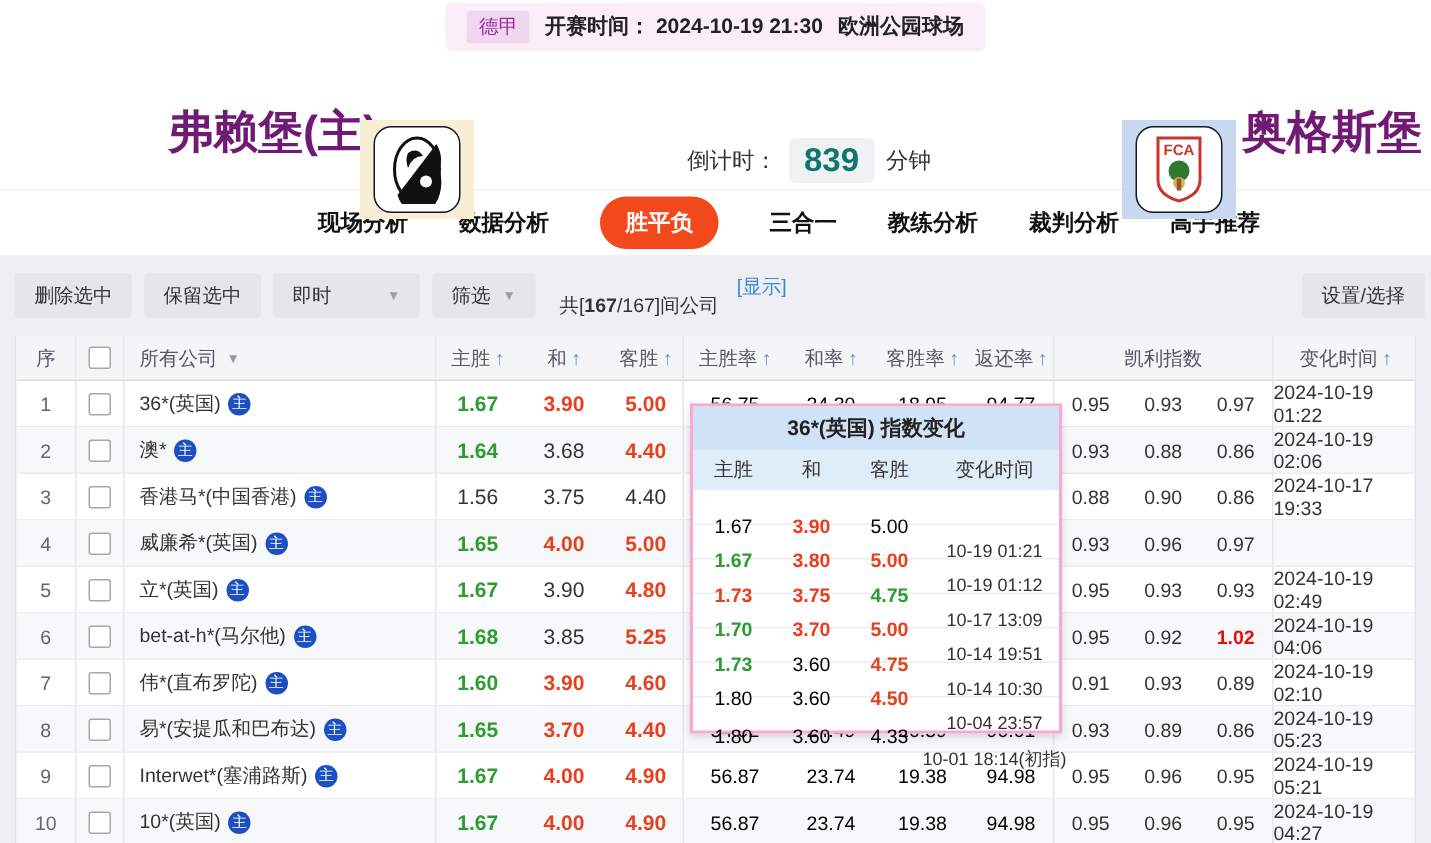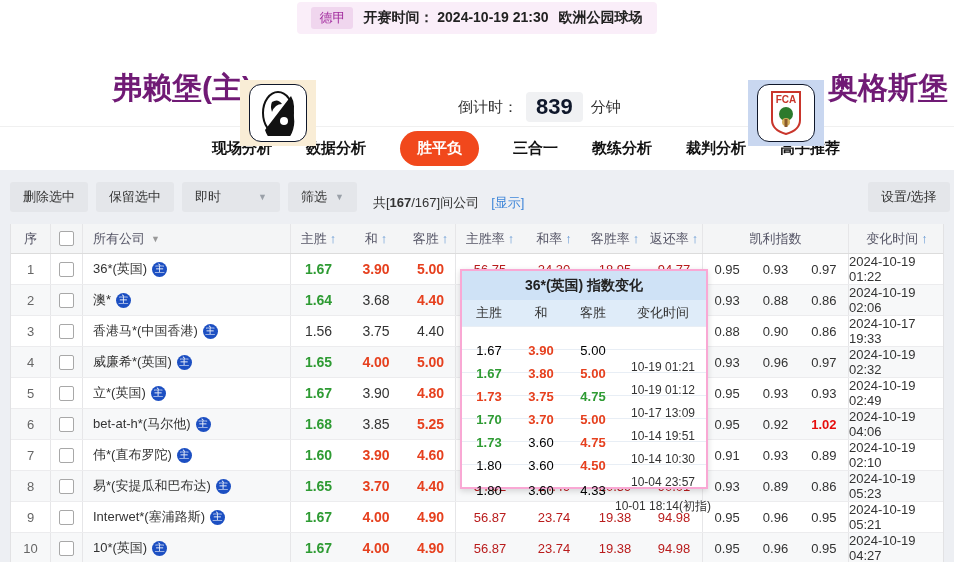--- a/index.html
+++ b/index.html
@@ -17,30 +17,30 @@
   .match-header { position:relative; height:90px; background:#fff; }
   .team-name { position:absolute; font-size:30px; font-weight:bold; color:#701a75; top:32px; }
   .home-name { left:112px; }
   .away-name { left:828px; }
   .logo-box { position:absolute; top:44px; width:76px; height:66px; display:flex; align-items:center; justify-content:center; }
   .home-logo-box { left:240px; background:#f9edd6; }
   .away-logo-box { left:748px; background:#c9d7f0; }
   .crest { width:58px; height:58px; background:#fff; border:1px solid #0f172a; border-radius:12px; display:flex; align-items:center; justify-content:center; }
   .countdown { position:absolute; left:458px; top:56px; display:flex; align-items:center; gap:8px; }
   .countdown-label, .countdown-unit { font-size:15px; color:#333; }
-  .countdown-value { background:#f0f1f3; border-radius:4px; padding:2px 10px; color:#0f172a; font-size:22px; font-weight:bold; }
+  .countdown-value { background:#f0f1f3; border-radius:4px; padding:2px 10px; color:#0f766e; font-size:22px; font-weight:bold; }
 
   
   .nav { height:44px; border-top:1px solid #f0f0f0; display:flex; align-items:center; gap:34px; padding-left:212px; background:#fff; }
   .nav-tab { font-size:15px; font-weight:bold; color:#111; cursor:pointer; white-space:nowrap; }
   .nav-tab.active { background:#f1481c; color:#fff; border-radius:18px; padding:8px 17px; }
 
   
   .content { position:absolute; top:170px; left:0; width:954px; height:392px; background:#edeff3; }
-  .toolbar { position:relative; height:54px; padding:12px 10px; display:flex; align-items:flex-end; gap:8px; }
+  .toolbar { position:relative; height:54px; padding:12px 10px; display:flex; align-items:flex-start; gap:8px; }
   .tb-btn { height:30px; line-height:30px; padding:0 13px; background:#e4e6ea; border-radius:3px; font-size:13px; color:#333; cursor:pointer; white-space:nowrap; }
   .tb-dd { display:flex; align-items:center; justify-content:space-between; }
   .dd-instant { width:98px; }
   .dd-arrow { color:#9aa0a8; font-size:9px; margin-left:8px; }
   .company-count { font-size:13px; color:#333; margin-left:8px; white-space:nowrap;margin-top:13px; }
   .company-count b { font-weight:bold; }
   .show-link { color:#3f86d8; font-size:13px; margin-left:4px; cursor:pointer; }
   .settings-btn { position:absolute; left:868px; top:12px; }
 
   
@@ -57,21 +57,21 @@
   .sort-arrow { color:#5f94d2; font-weight:bold; margin-left:3px; font-size:13px; }
   .col-dd-arrow { color:#999; font-size:9px; margin-left:6px; }
   .seq { color:#666; }
   .cb { width:15px; height:15px; background:#fff; border:1px solid #a8a8a8; border-radius:2px; cursor:pointer; }
   .company-name { color:#333; margin-right:5px; white-space:nowrap; }
   .host-badge { width:15px; height:15px; border-radius:50%; background:#1c4fc2; color:#fff; font-size:10px;
     display:inline-flex; align-items:center; justify-content:center; flex:none; }
   .odd { font-size:14px; color:#333; }
   .odd.g { color:#2e9b33; font-weight:bold; }
   .odd.r { color:#e6401e; font-weight:bold; }
-  .rate { color:#b91c1c; }
+  .rate { color:#000000; }
   .kelly-wrap { display:flex; width:100%; height:100%; }
   .kelly-wrap span { flex:1; display:flex; align-items:center; justify-content:center; color:#333; }
   .kelly-wrap span.r { color:#e60d0d; font-weight:bold; }
   .time { color:#333; }
 
   
   .popup { position:absolute; left:460px; top:269px; width:248px; background:#fff;
     border:2px solid #f9a8d4; z-index:10; box-shadow:0 2px 6px rgba(0,0,0,.15); }
   .popup-title { height:29px; background:#cfe2f6; display:flex; align-items:center; justify-content:center;
     font-size:14px; font-weight:bold; color:#222; }
@@ -290,21 +290,20 @@
           <div class="cell rate"></div>
           <div class="cell rate"></div>
           <div class="cell rate bdr"></div>
           <div class="cell bdr">
             <div class="kelly-wrap">
               <span class="">0.93</span>
               <span class="">0.96</span>
               <span class="">0.97</span>
             </div>
           </div>
-          <div class="cell time">2024-10-19 02:32</div>
         </div>
         <div class="trow tr">
           <div class="cell bdr seq">5</div>
           <div class="cell bdr">
             <span class="cb"></span>
           </div>
           <div class="cell left bdr">
             <span class="company-name">立*(英国)</span>
             <span class="host-badge">主</span>
           </div>

